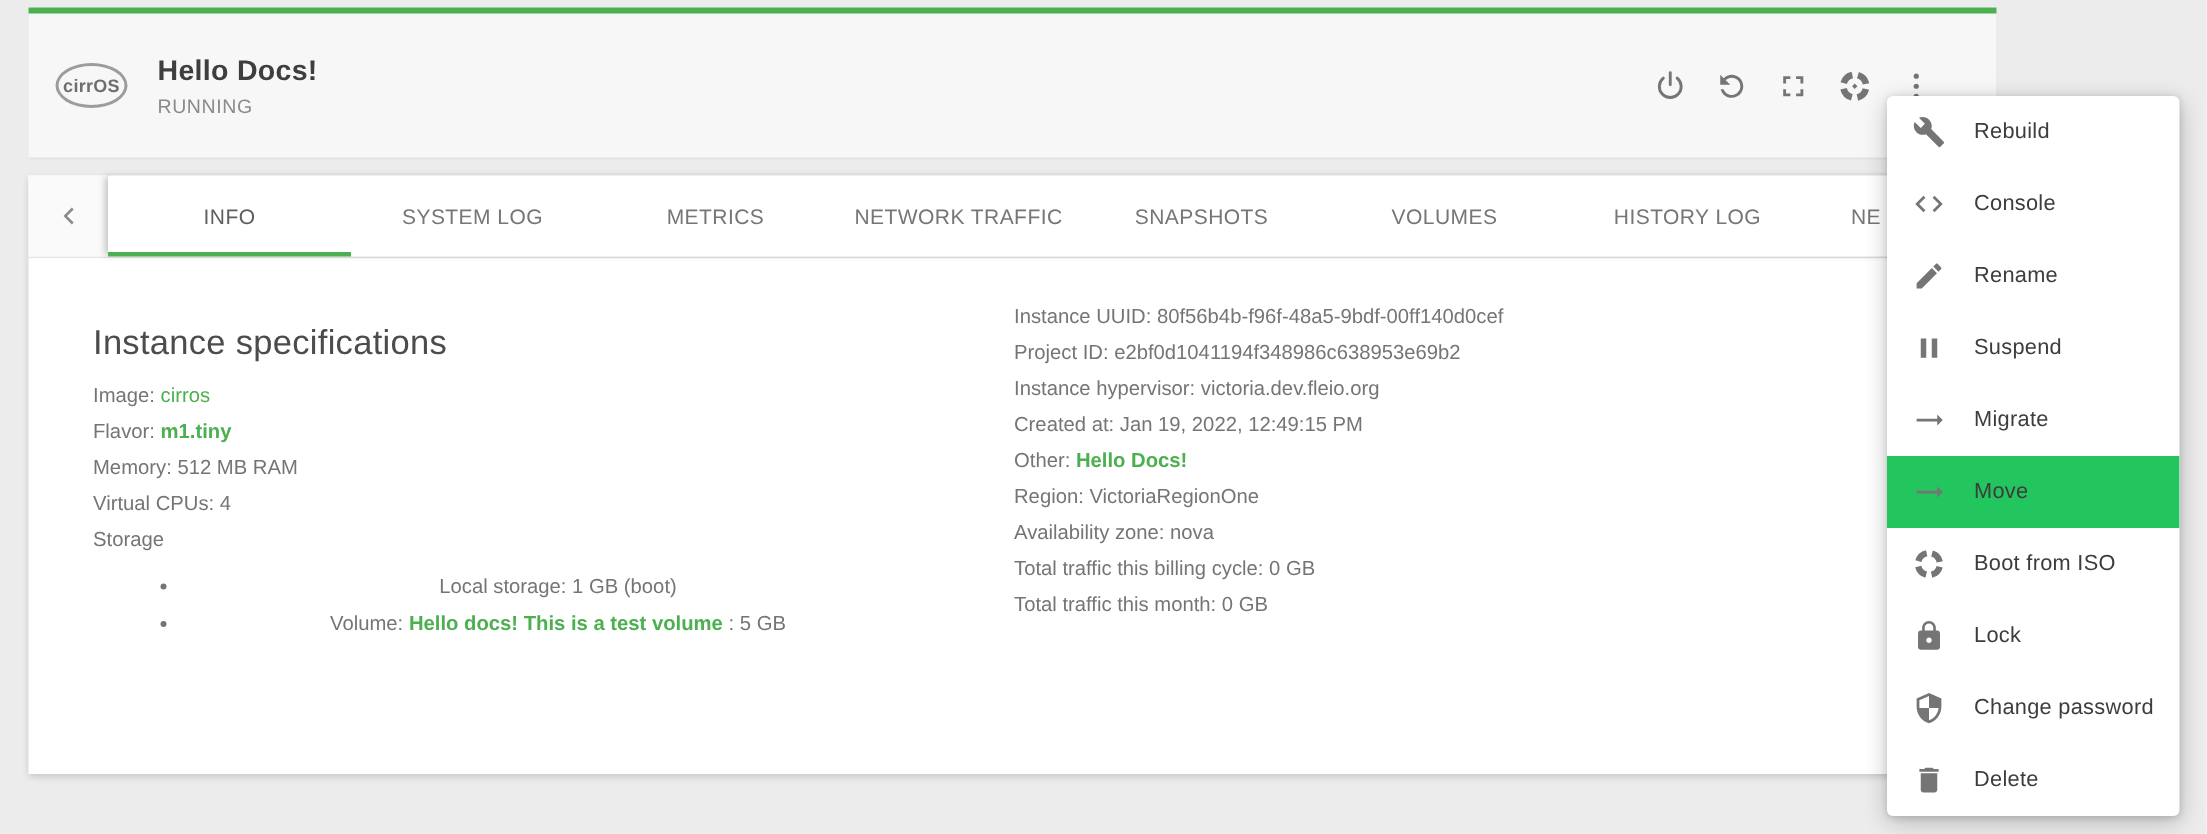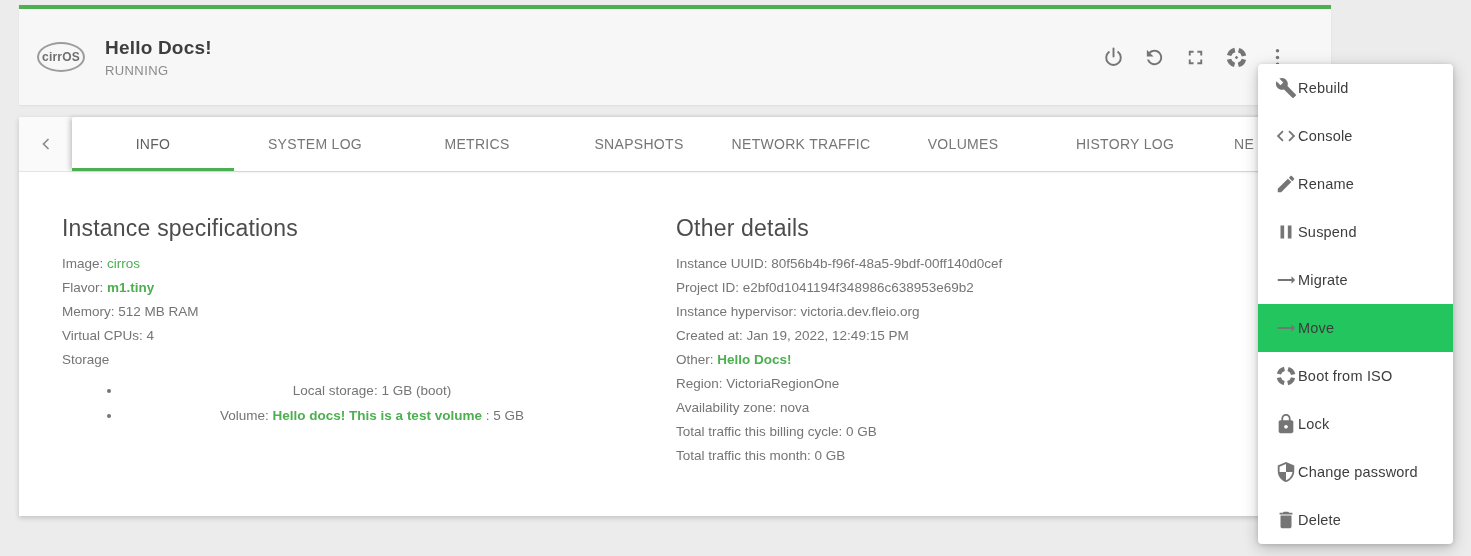--- a/index.html
+++ b/index.html
@@ -70,21 +70,21 @@
   
   .menu {
     position:absolute; left:1258px; top:64px; width:195px; background:#fff;
     border-radius:4px; overflow:hidden; z-index:10;
     box-shadow:0 4px 16px rgba(0,0,0,0.22), 0 1px 5px rgba(0,0,0,0.14);
   }
   .menu-item { height:48px; display:flex; align-items:center; padding:0 16px; cursor:pointer; }
   .menu-item.hl { background:#22c55e; }
   .mi { width:24px; height:24px; display:flex; align-items:center; justify-content:center; flex:0 0 24px; }
   .mi svg { width:22px; height:22px; }
-  .ml { font-size:14.5px; color:#3d3d3d; letter-spacing:.2px; white-space:nowrap; }
+  .ml { margin-left:18px; font-size:14.5px; color:#3d3d3d; letter-spacing:.2px; white-space:nowrap; }
 </style>
 </head>
 <body>
 
 <div class="header-card">
   <div class="logo">cirrOS</div>
   <div class="title-block">
     <div class="title">Hello Docs!</div>
     <div class="status">RUNNING</div>
   </div>
@@ -126,22 +126,22 @@
   <div class="tabbar">
     <button class="tab-scroll">
       <svg width="20" height="20" viewBox="0 0 24 24" fill="none" stroke="#8a8a8a" stroke-width="2">
         <path d="M15 6l-6 6 6 6"></path>
       </svg>
     </button>
     <div class="tabs">
       <button class="tab active">INFO</button>
       <button class="tab">SYSTEM LOG</button>
       <button class="tab">METRICS</button>
+      <button class="tab">NETWORK TRAFFIC</button>
       <button class="tab">SNAPSHOTS</button>
-      <button class="tab">NETWORK TRAFFIC</button>
       <button class="tab">VOLUMES</button>
       <button class="tab">HISTORY LOG</button>
       <button class="tab clipped">NE</button>
     </div>
     <div class="tab-indicator"></div>
   </div>
 
   <div class="col-left">
     <h2 class="sec-title">Instance specifications</h2>
     <div class="row">
@@ -159,21 +159,20 @@
       <li>Local storage: 1 GB (boot)</li>
       <li>
         <span>Volume:</span>
         <a class="glink">Hello docs! This is a test volume</a>
         <span>: 5 GB</span>
       </li>
     </ul>
   </div>
 
   <div class="col-right">
-    <h2 class="sec-title">Other details</h2>
     <div class="row">Instance UUID: 80f56b4b-f96f-48a5-9bdf-00ff140d0cef</div>
     <div class="row">Project ID: e2bf0d1041194f348986c638953e69b2</div>
     <div class="row">Instance hypervisor: victoria.dev.fleio.org</div>
     <div class="row">Created at: Jan 19, 2022, 12:49:15 PM</div>
     <div class="row">
       <span>Other:</span>
       <a class="glink">Hello Docs!</a>
     </div>
     <div class="row">Region: VictoriaRegionOne</div>
     <div class="row">Availability zone: nova</div>

